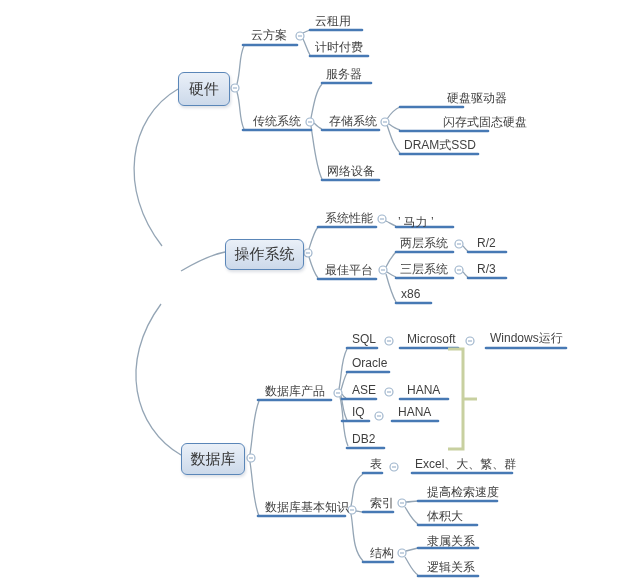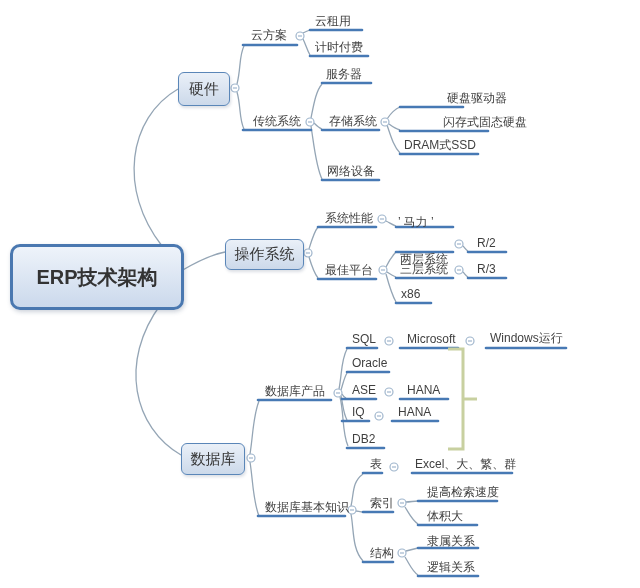--- a/index.html
+++ b/index.html
@@ -200,40 +200,39 @@
           <circle cx="402" cy="503" r="4"></circle>
           <line x1="400" y1="503" x2="404" y2="503"></line>
         </g>
       <g class="tog">
           <circle cx="402" cy="553" r="4"></circle>
           <line x1="400" y1="553" x2="404" y2="553"></line>
         </g>
     </g>
   </svg>
 
-  <div class="root">ERP技术架构</div>
   <div class="topic" style="left:178px;top:72px;width:50px;height:32px;">硬件</div>
   <div class="topic" style="left:225px;top:239px;width:77px;height:29px;">操作系统</div>
   <div class="topic" style="left:181px;top:443px;width:62px;height:30px;">数据库</div>
 
   <div class="lbl" style="left:251px;top:28px;">云方案</div>
   <div class="lbl" style="left:315px;top:14px;">云租用</div>
   <div class="lbl" style="left:315px;top:40px;">计时付费</div>
   <div class="lbl" style="left:253px;top:114px;">传统系统</div>
   <div class="lbl" style="left:326px;top:67px;">服务器</div>
   <div class="lbl" style="left:329px;top:114px;">存储系统</div>
   <div class="lbl" style="left:403px;top:91px;margin-left:44px;">硬盘驱动器</div>
   <div class="lbl" style="left:403px;top:115px;margin-left:40px;">闪存式固态硬盘</div>
   <div class="lbl" style="left:404px;top:138px;">DRAM式SSD</div>
   <div class="lbl" style="left:327px;top:164px;">网络设备</div>
 
   <div class="lbl" style="left:325px;top:211px;">系统性能</div>
   <div class="lbl" style="left:398px;top:199px;margin-top:16px;">’ 马力 ’</div>
   <div class="lbl" style="left:325px;top:263px;">最佳平台</div>
-  <div class="lbl" style="left:400px;top:252px;">两层系统</div>
+  <div class="lbl" style="left:400px;top:236px;">两层系统</div>
   <div class="lbl" style="left:477px;top:236px;">R/2</div>
   <div class="lbl" style="left:400px;top:262px;">三层系统</div>
   <div class="lbl" style="left:477px;top:262px;">R/3</div>
   <div class="lbl" style="left:401px;top:287px;text-align:center;">x86</div>
 
   <div class="lbl" style="left:265px;top:384px;">数据库产品</div>
   <div class="lbl" style="left:352px;top:332px;">SQL</div>
   <div class="lbl" style="left:407px;top:332px;">Microsoft</div>
   <div class="lbl" style="left:490px;top:331px;">Windows运行</div>
   <div class="lbl" style="left:352px;top:356px;">Oracle</div>

